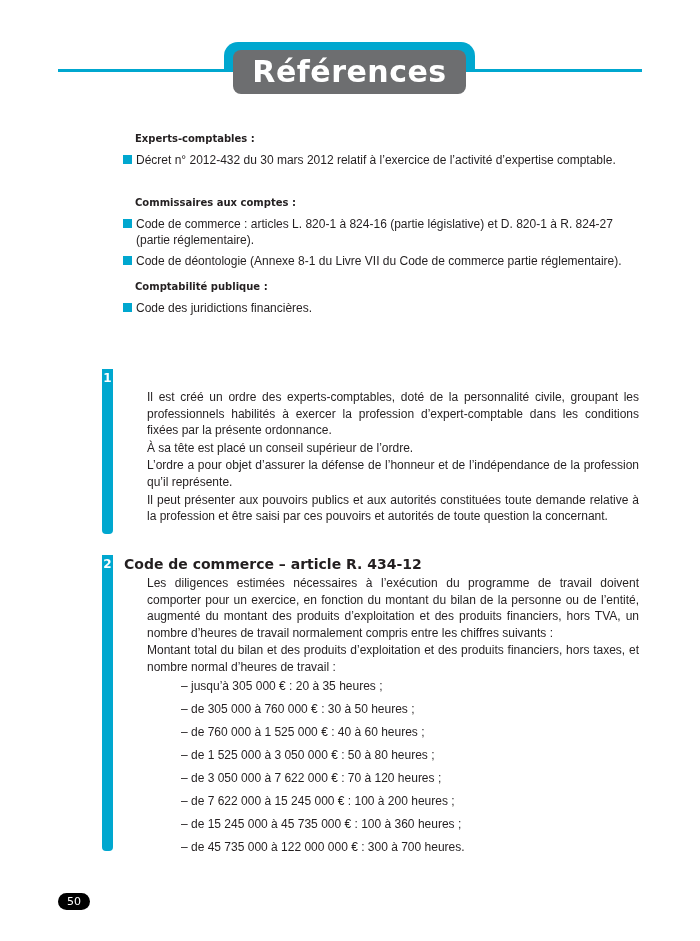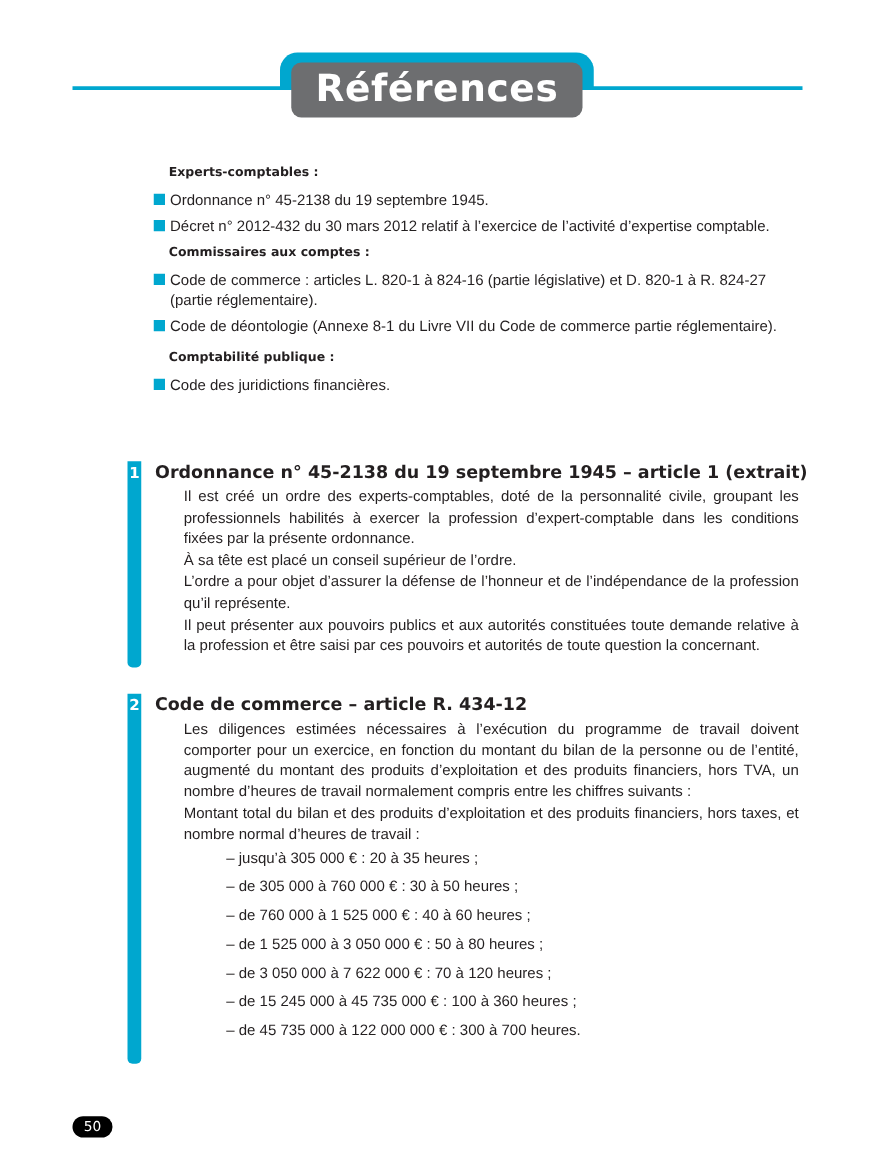--- a/index.html
+++ b/index.html
@@ -149,24 +149,20 @@
 <div class="header-line-right"></div>
 <div class="header-tab-back"></div>
 <div class="header-title-box">
   <span class="header-title">Références</span>
 </div>
 
 <div class="ref-section" style="top:131px;">
   <div class="ref-heading">Experts-comptables :</div>
   <div class="ref-item">
     <span class="ref-bullet"></span>
-    <span>Ordonnance n° 45-2138 du 19 septembre 1945.</span>
-  </div>
-  <div class="ref-item">
-    <span class="ref-bullet"></span>
     <span>Décret n° 2012-432 du 30 mars 2012 relatif à l’exercice de l’activité d’expertise comptable.</span>
   </div>
 </div>
 
 <div class="ref-section" style="top:195px;">
   <div class="ref-heading">Commissaires aux comptes :</div>
   <div class="ref-item">
     <span class="ref-bullet"></span>
     <span>Code de commerce : articles L. 820-1 à 824-16 (partie législative) et D. 820-1 à R. 824-27 (partie réglementaire).</span>
   </div>
@@ -180,39 +176,39 @@
   <div class="ref-heading">Comptabilité publique :</div>
   <div class="ref-item">
     <span class="ref-bullet"></span>
     <span>Code des juridictions financières.</span>
   </div>
 </div>
 
 <div class="article" style="top:369px; height:165px;">
   <div class="article-bar" style="height:165px;"></div>
   <div class="article-number">1</div>
-  <div class="article-title">Ordonnance n° 45-2138 du 19 septembre 1945 – article 1 (extrait)</div>
   <div class="article-body">
     <p>Il est créé un ordre des experts-comptables, doté de la personnalité civile, groupant les professionnels habilités à exercer la profession d’expert-comptable dans les conditions fixées par la présente ordonnance.</p>
     <p class="gap">À sa tête est placé un conseil supérieur de l’ordre.</p>
     <p class="gap">L’ordre a pour objet d’assurer la défense de l’honneur et de l’indépendance de la profession qu’il représente.</p>
     <p class="gap">Il peut présenter aux pouvoirs publics et aux autorités constituées toute demande relative à la profession et être saisi par ces pouvoirs et autorités de toute question la concernant.</p>
   </div>
 </div>
 
 <div class="article" style="top:555px; height:296px;">
   <div class="article-bar" style="height:296px;"></div>
   <div class="article-number">2</div>
   <div class="article-title">Code de commerce – article R. 434-12</div>
   <div class="article-body">
     <p>Les diligences estimées nécessaires à l’exécution du programme de travail doivent comporter pour un exercice, en fonction du montant du bilan de la personne ou de l’entité, augmenté du montant des produits d’exploitation et des produits financiers, hors TVA, un nombre d’heures de travail normalement compris entre les chiffres suivants :</p>
     <p class="gap">Montant total du bilan et des produits d’exploitation et des produits financiers, hors taxes, et nombre normal d’heures de travail :</p>
     <p class="scale-item" style="margin-top:2px;">– jusqu’à 305 000 € : 20 à 35 heures ;</p>
     <p class="scale-item">– de 305 000 à 760 000 € : 30 à 50 heures ;</p>
     <p class="scale-item">– de 760 000 à 1 525 000 € : 40 à 60 heures ;</p>
     <p class="scale-item">– de 1 525 000 à 3 050 000 € : 50 à 80 heures ;</p>
     <p class="scale-item">– de 3 050 000 à 7 622 000 € : 70 à 120 heures ;</p>
+    <p class="scale-item">– de 7 622 000 à 15 245 000 € : 100 à 200 heures ;</p>
     <p class="scale-item">– de 15 245 000 à 45 735 000 € : 100 à 360 heures ;</p>
     <p class="scale-item">– de 45 735 000 à 122 000 000 € : 300 à 700 heures.</p>
   </div>
 </div>
 
 <div class="page-number">50</div>
 
 </body></html>

